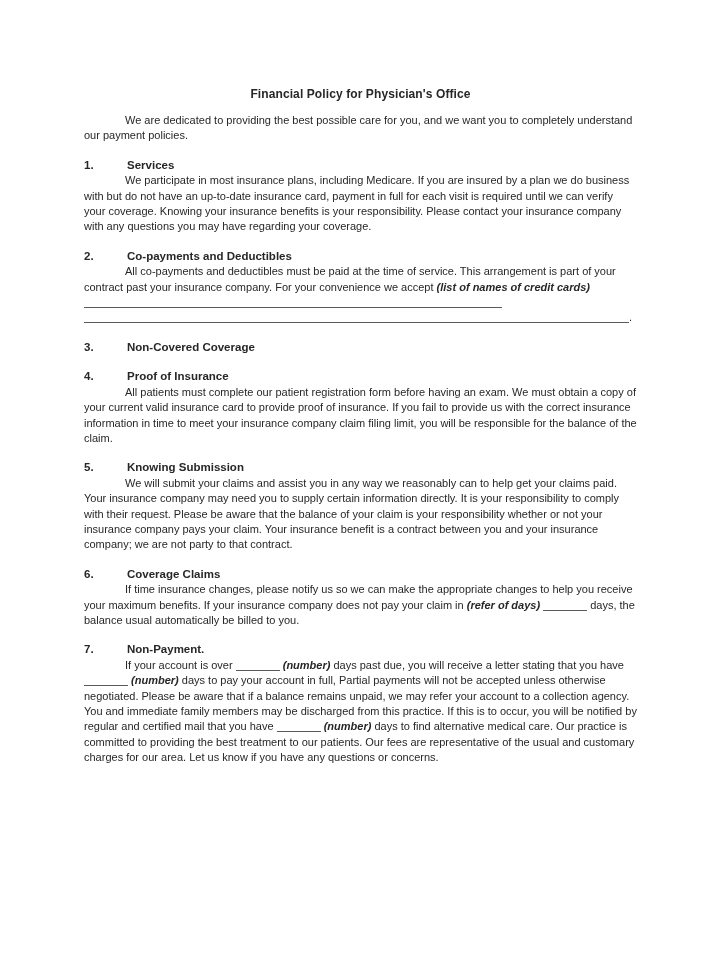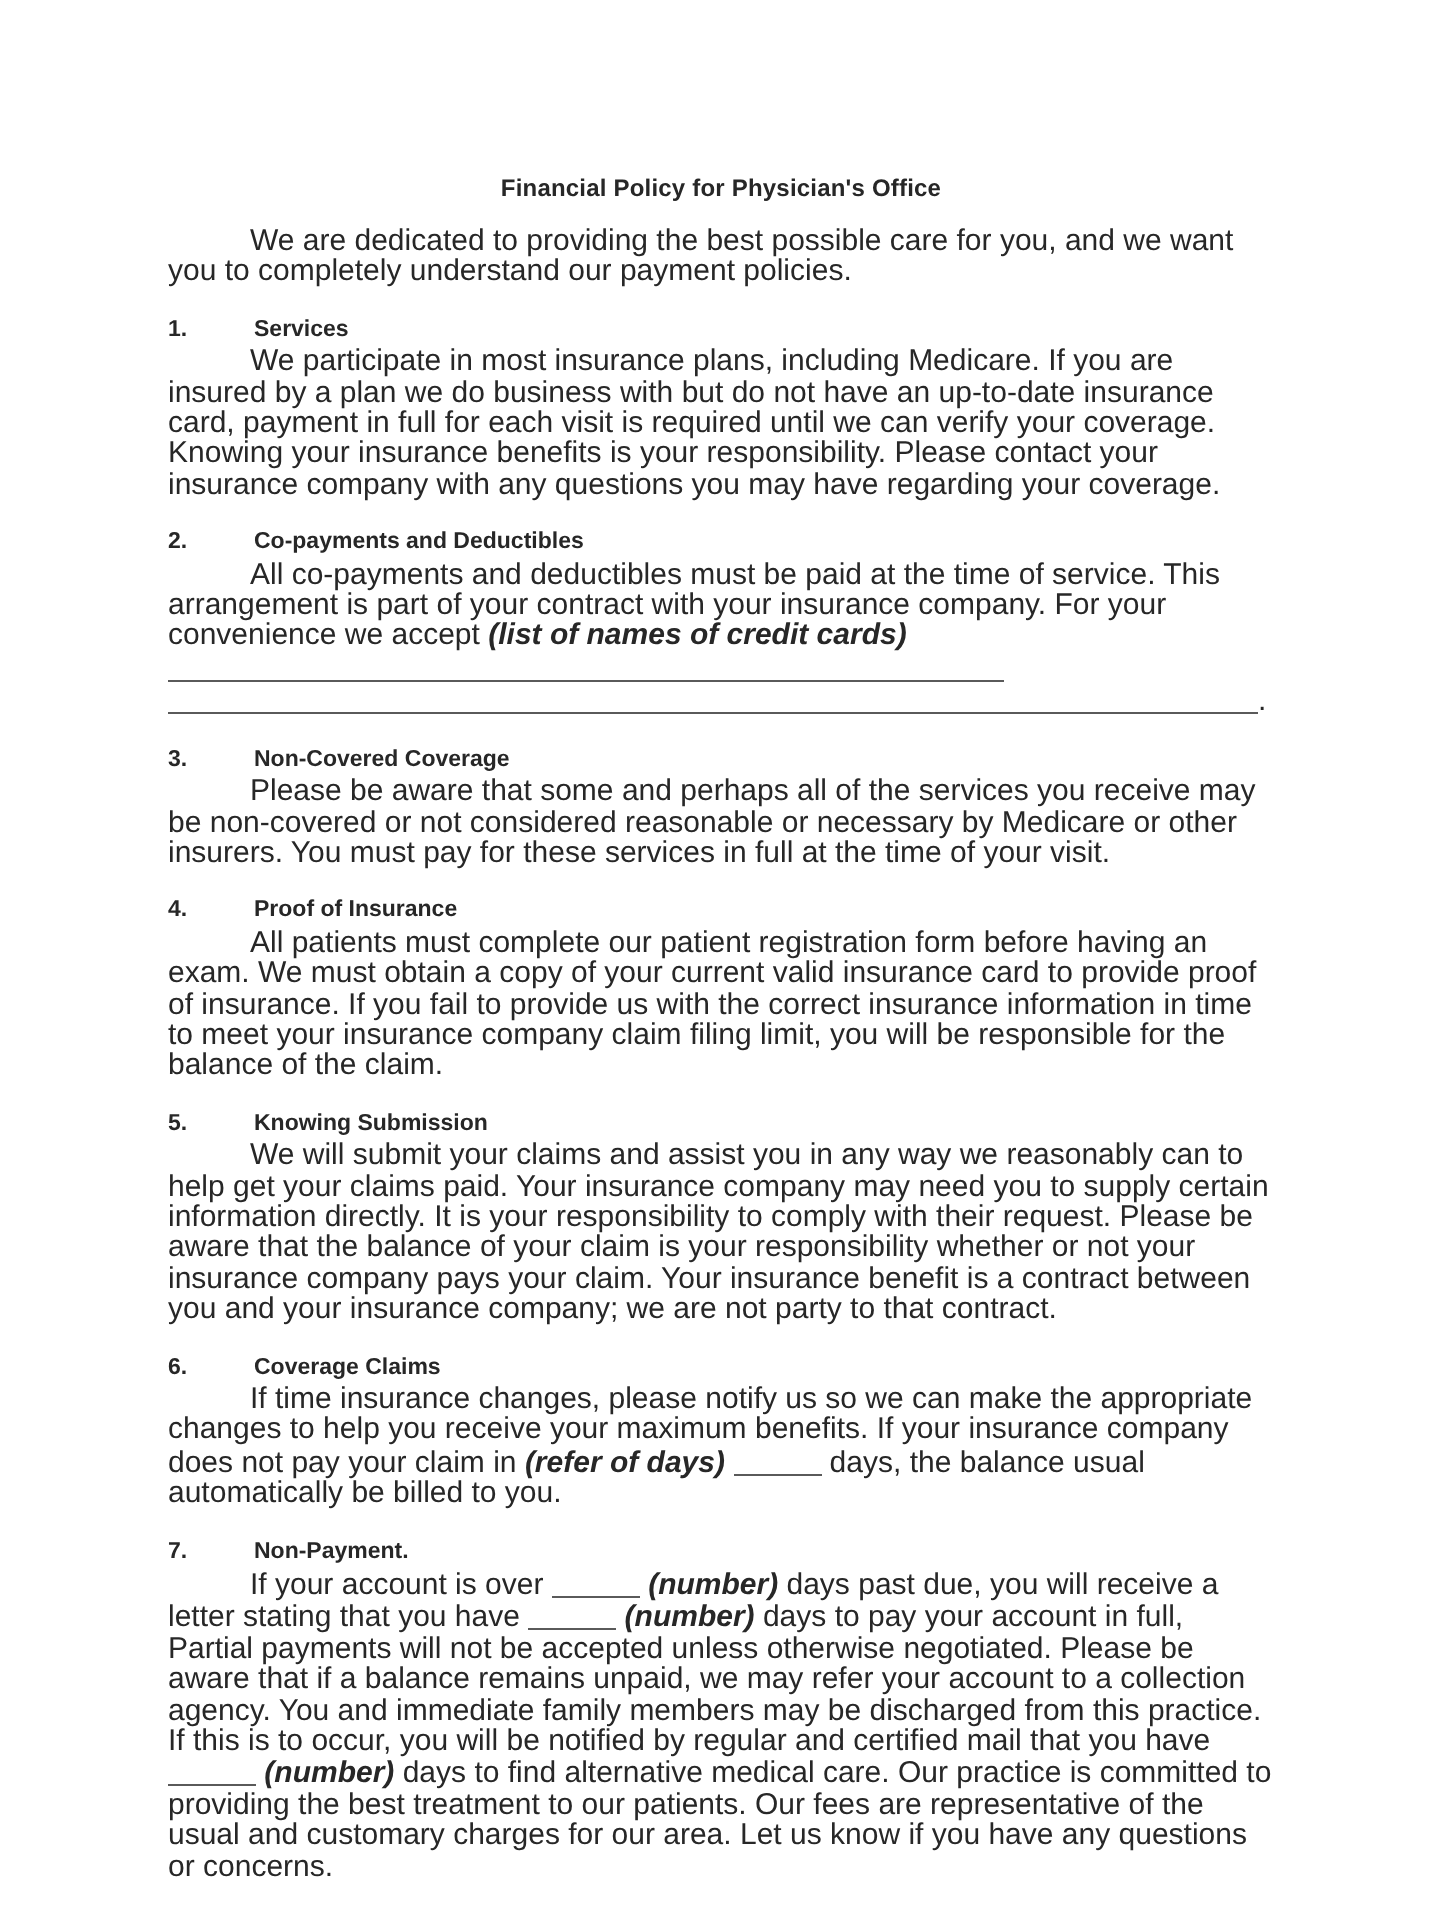--- a/index.html
+++ b/index.html
@@ -23,21 +23,21 @@
   }
   .doc-title {
     font-size: 12px;
     font-weight: bold;
     text-align: center;
     margin: 0 0 11px 0;
     line-height: 15px;
     letter-spacing: 0.1px;
   }
   p, .sec-body {
-    font-size: 15px;
+    font-size: 11px;
     line-height: 15.4px;
     margin: 0;
     text-align: left;
   }
   .intro {
     text-indent: 41px;
   }
   .section {
     margin-top: 14px;
   }
@@ -84,29 +84,28 @@
       <span class="sec-title">Services</span>
     </div>
     <p class="sec-body"><span>We participate in most insurance plans, including Medicare. If you are insured by a plan we do business with but do not have an up-to-date insurance card, payment in full for each visit is required until we can verify your coverage. Knowing your insurance benefits is your responsibility. Please contact your insurance company with any questions you may have regarding your coverage.</span></p>
   </section>
 
   <section class="section">
     <div class="sec-head">
       <span class="sec-num">2.</span>
       <span class="sec-title">Co-payments and Deductibles</span>
     </div>
-    <p class="sec-body"><span>All co-payments and deductibles must be paid at the time of service. This arrangement is part of your contract with your insurance company. For your convenience we accept </span><span class="bi">(list of names of credit cards)</span><span> </span><span class="blank blank-fill"></span><span> </span><span class="blank blank-full"></span><span>.</span></p>
+    <p class="sec-body"><span>All co-payments and deductibles must be paid at the time of service. This arrangement is part of your contract past your insurance company. For your convenience we accept </span><span class="bi">(list of names of credit cards)</span><span> </span><span class="blank blank-fill"></span><span> </span><span class="blank blank-full"></span><span>.</span></p>
   </section>
 
   <section class="section">
     <div class="sec-head">
       <span class="sec-num">3.</span>
       <span class="sec-title">Non-Covered Coverage</span>
     </div>
-    <p class="sec-body"><span>Please be aware that some and perhaps all of the services you receive may be non-covered or not considered reasonable or necessary by Medicare or other insurers. You must pay for these services in full at the time of your visit.</span></p>
   </section>
 
   <section class="section">
     <div class="sec-head">
       <span class="sec-num">4.</span>
       <span class="sec-title">Proof of Insurance</span>
     </div>
     <p class="sec-body"><span>All patients must complete our patient registration form before having an exam. We must obtain a copy of your current valid insurance card to provide proof of insurance. If you fail to provide us with the correct insurance information in time to meet your insurance company claim filing limit, you will be responsible for the balance of the claim.</span></p>
   </section>
 

